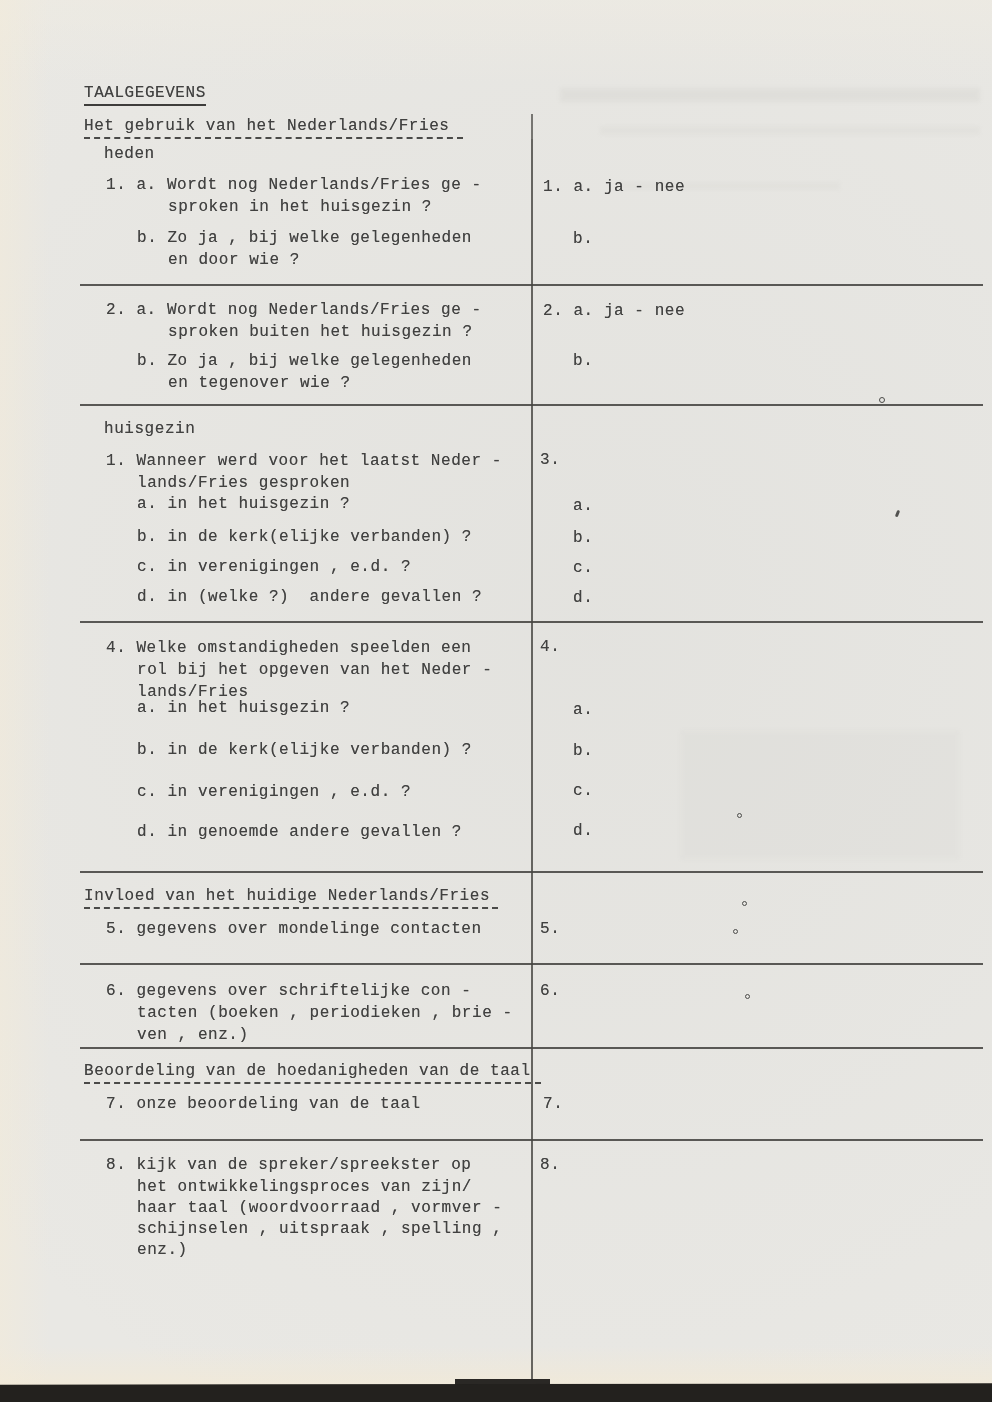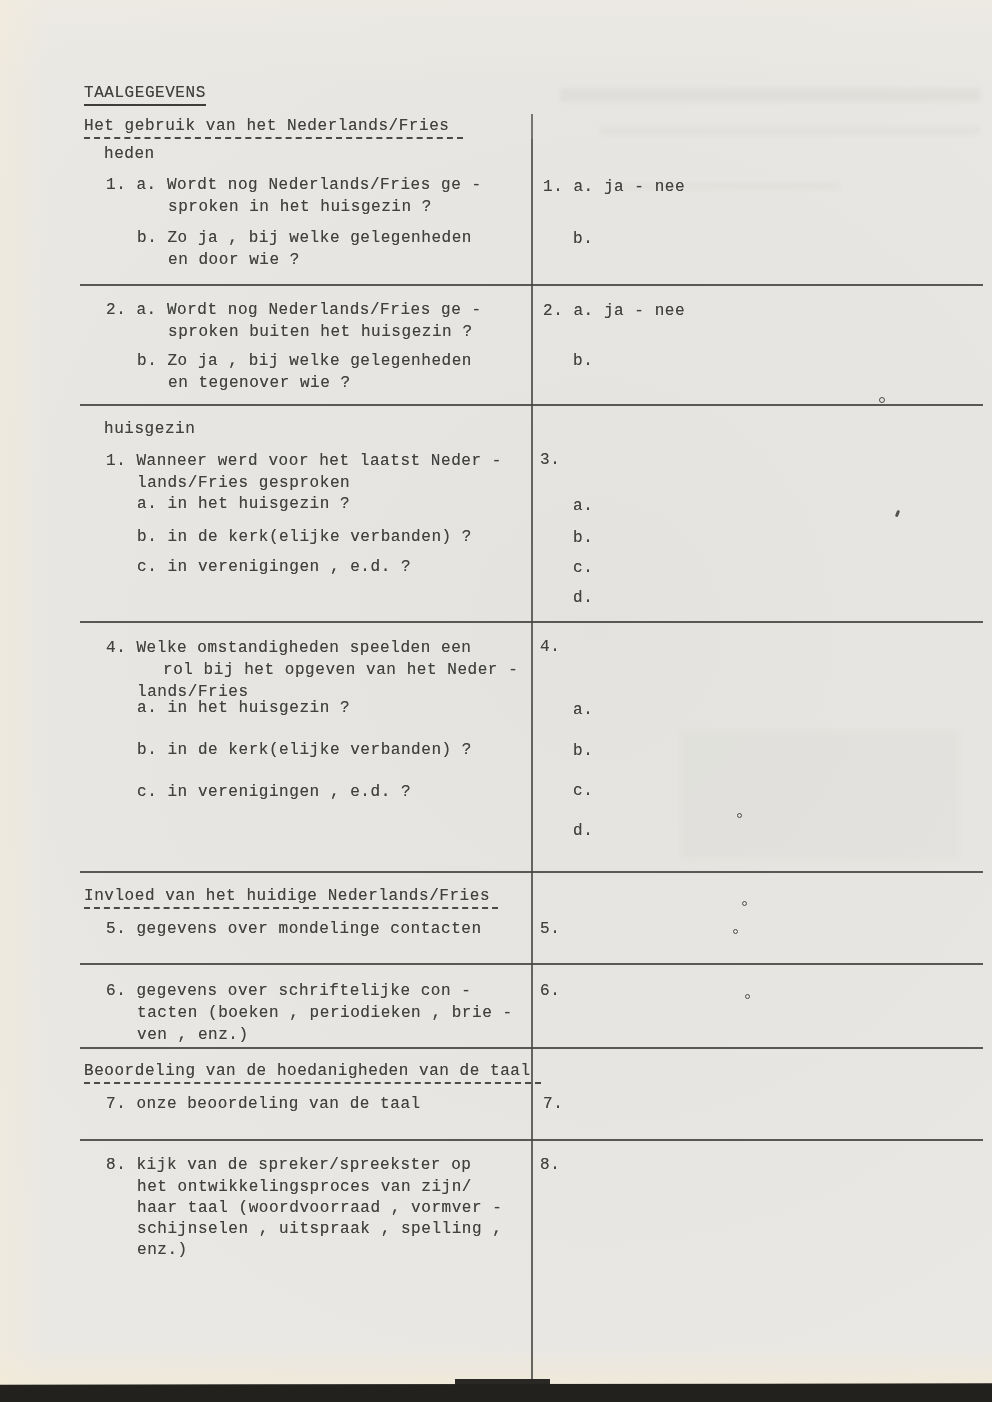--- a/index.html
+++ b/index.html
@@ -59,34 +59,36 @@
 
   <div class="hline" style="top:404px;"></div>
 
   <div class="tl" style="left:104px;top:419px;">huisgezin</div>
 
   <div class="tl" style="left:106px;top:451px;">1. Wanneer werd voor het laatst Neder -</div>
   <div class="tl" style="left:137px;top:473px;">lands/Fries gesproken</div>
   <div class="tl" style="left:137px;top:494px;">a. in het huisgezin ?</div>
   <div class="tl" style="left:137px;top:527px;">b. in de kerk(elijke verbanden) ?</div>
   <div class="tl" style="left:137px;top:557px;">c. in verenigingen , e.d. ?</div>
+  <div class="tl" style="left:137px;top:587px;">d. in (welke ?)  andere gevallen ?</div>
   <div class="tl" style="left:540px;top:450px;">3.</div>
   <div class="tl" style="left:573px;top:496px;">a.</div>
   <div class="tl" style="left:573px;top:528px;">b.</div>
   <div class="tl" style="left:573px;top:558px;">c.</div>
   <div class="tl" style="left:573px;top:588px;">d.</div>
 
   <div class="hline" style="top:621px;"></div>
 
   <div class="tl" style="left:106px;top:638px;">4. Welke omstandigheden speelden een</div>
-  <div class="tl" style="left:137px;top:660px;margin-left:26px;">rol bij het opgeven van het Neder -</div>
+  <div class="tl" style="left:137px;top:660px;">rol bij het opgeven van het Neder -</div>
   <div class="tl" style="left:137px;top:682px;">lands/Fries</div>
   <div class="tl" style="left:137px;top:698px;">a. in het huisgezin ?</div>
   <div class="tl" style="left:137px;top:740px;">b. in de kerk(elijke verbanden) ?</div>
   <div class="tl" style="left:137px;top:782px;">c. in verenigingen , e.d. ?</div>
+  <div class="tl" style="left:137px;top:822px;">d. in genoemde andere gevallen ?</div>
   <div class="tl" style="left:540px;top:637px;">4.</div>
   <div class="tl" style="left:573px;top:700px;">a.</div>
   <div class="tl" style="left:573px;top:741px;">b.</div>
   <div class="tl" style="left:573px;top:781px;">c.</div>
   <div class="tl" style="left:573px;top:821px;">d.</div>
 
   <div class="hline" style="top:871px;"></div>
 
   <div class="tl" style="left:84px;top:886px;z-index:2;"><span class="u-dash" style="padding-right:8px;">Invloed van het huidige Nederlands/Fries</span></div>
   <div class="tl" style="left:106px;top:919px;">5. gegevens over mondelinge contacten</div>

